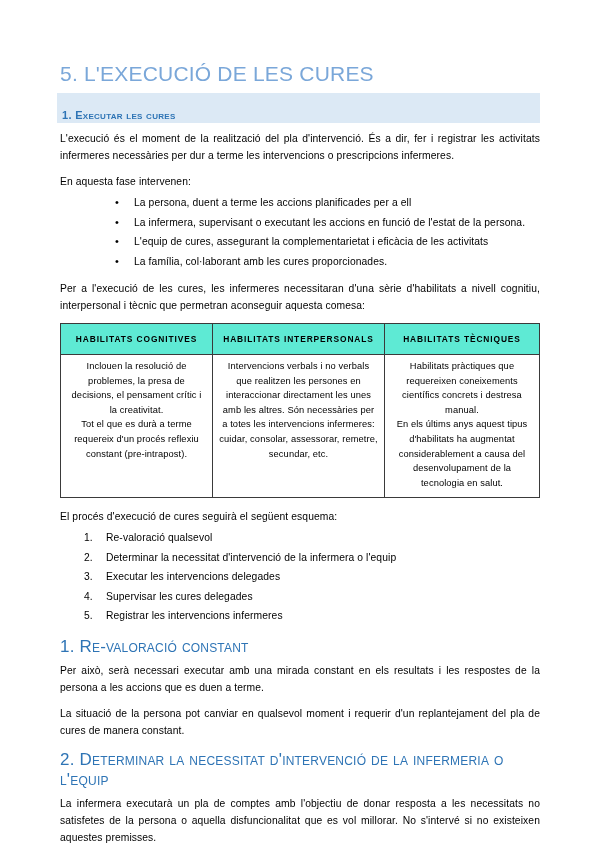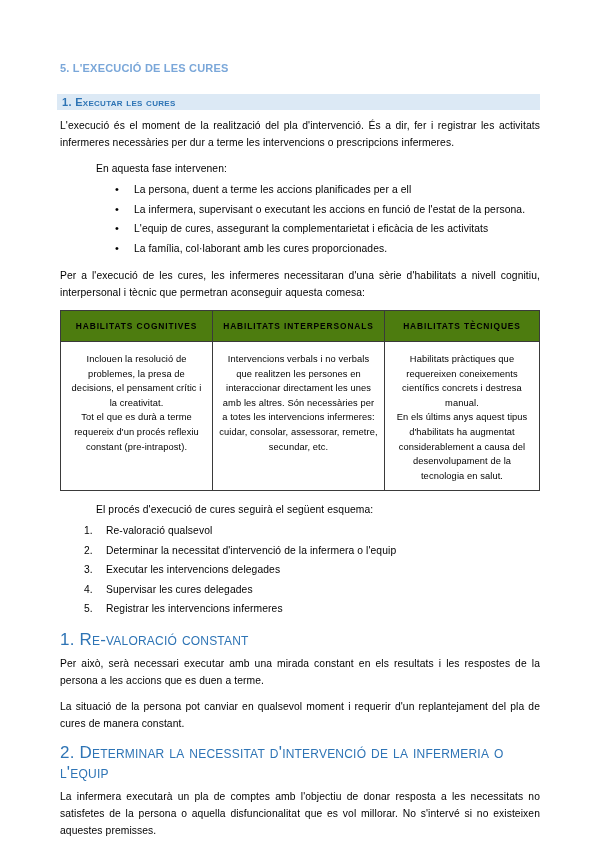--- a/index.html
+++ b/index.html
@@ -17,38 +17,38 @@
   .page {
     width: 600px;
     height: 848px;
     box-sizing: border-box;
     padding: 62px 60px 0 60px;
     position: relative;
   }
 
   
   .doc-title {
-    font-size: 11px;
-    font-weight: bold;
+    font-size: 21px;
+    font-weight: normal;
     color: #7aa7d9;
     letter-spacing: 0.2px;
-    margin: 0 0 20px 0;
+    margin: 0 0 7px 0;
     font-variant: small-caps;
     text-transform: none;
   }
 
   
   .section-heading {
     background: #dce9f5;
     color: #2e74b5;
     font-size: 11px;
     font-weight: bold;
     font-variant: small-caps;
     letter-spacing: 0.3px;
-    padding: 2px 2px 2px 5px;
+    padding: 16px 2px 2px 5px;
     margin: 0 4px 7px -3px;
     width: 483px;
     box-sizing: border-box;
   }
 
   
   .sub-heading {
     color: #2e74b5;
     font-size: 17px;
     font-weight: normal;
@@ -60,21 +60,20 @@
   
   p.body {
     font-size: 10.3px;
     line-height: 17px;
     text-align: justify;
     margin: 0 0 9px 0;
     letter-spacing: 0.1px;
   }
   p.tight {
     margin-bottom: 3px;
-    margin-left: 36px;
   }
 
   
   ul.bullets {
     margin: 2px 0 9px 0;
     padding-left: 46px;
     list-style: none;
   }
   ul.bullets li {
     font-size: 10.3px;
@@ -113,36 +112,36 @@
   }
 
   
   table.skills {
     width: 479px;
     border-collapse: collapse;
     margin: 6px 0 10px 0;
     table-layout: fixed;
   }
   table.skills th {
-    background: #4d7c0f;
+    background: #5eead4;
     border: 1px solid #3a3a3a;
     font-size: 8.4px;
     font-weight: bold;
     letter-spacing: 0.9px;
     padding: 5px 5px;
     text-align: center;
     vertical-align: middle;
     height: 20px;
     margin-top: 8px;
   }
   table.skills td {
     border: 1px solid #3a3a3a;
     font-size: 9.3px;
     line-height: 14.6px;
-    padding: 10px 6px 7px 6px;
+    padding: 4px 6px 7px 6px;
     text-align: center;
     vertical-align: top;
     letter-spacing: 0.1px;
   }
   table.skills col.c1 { width: 152px; }
   table.skills col.c2 { width: 172px; }
   table.skills col.c3 { width: 155px; }
 </style>
 </head>
 <body>

